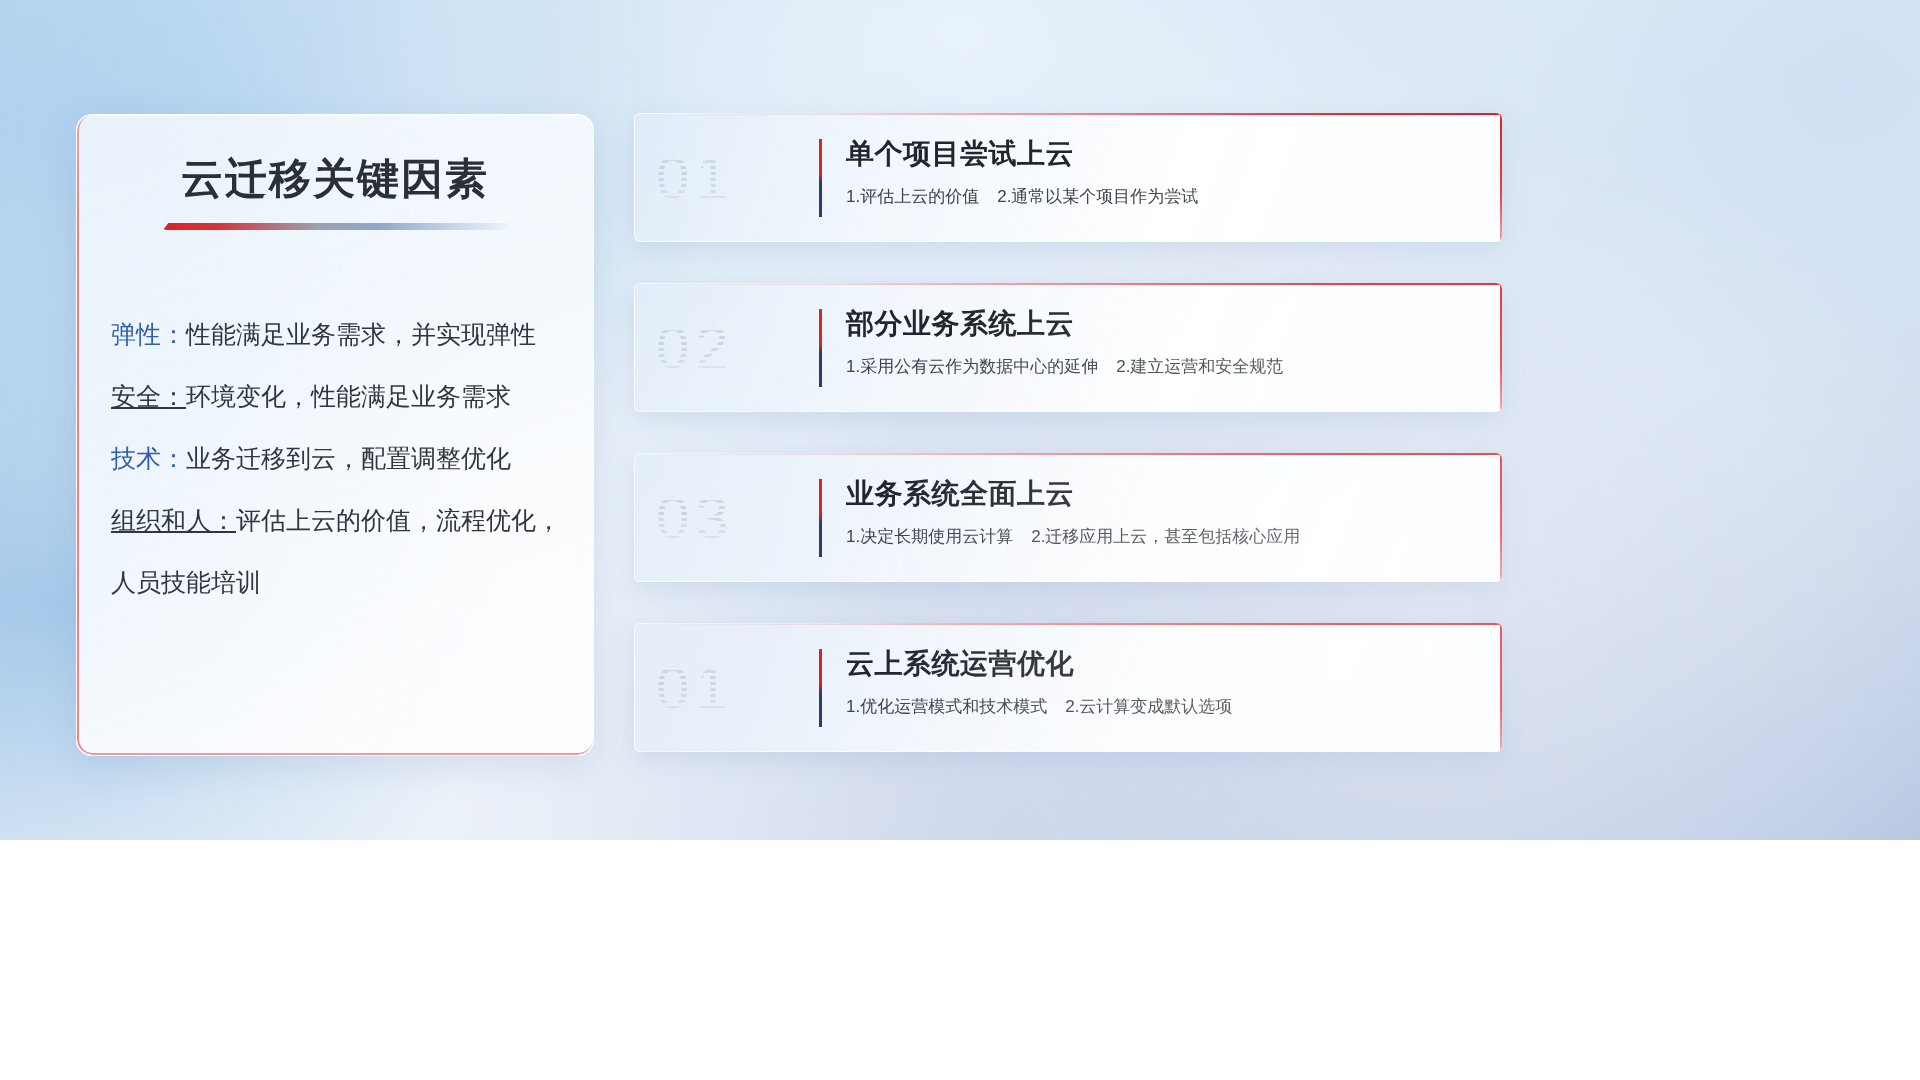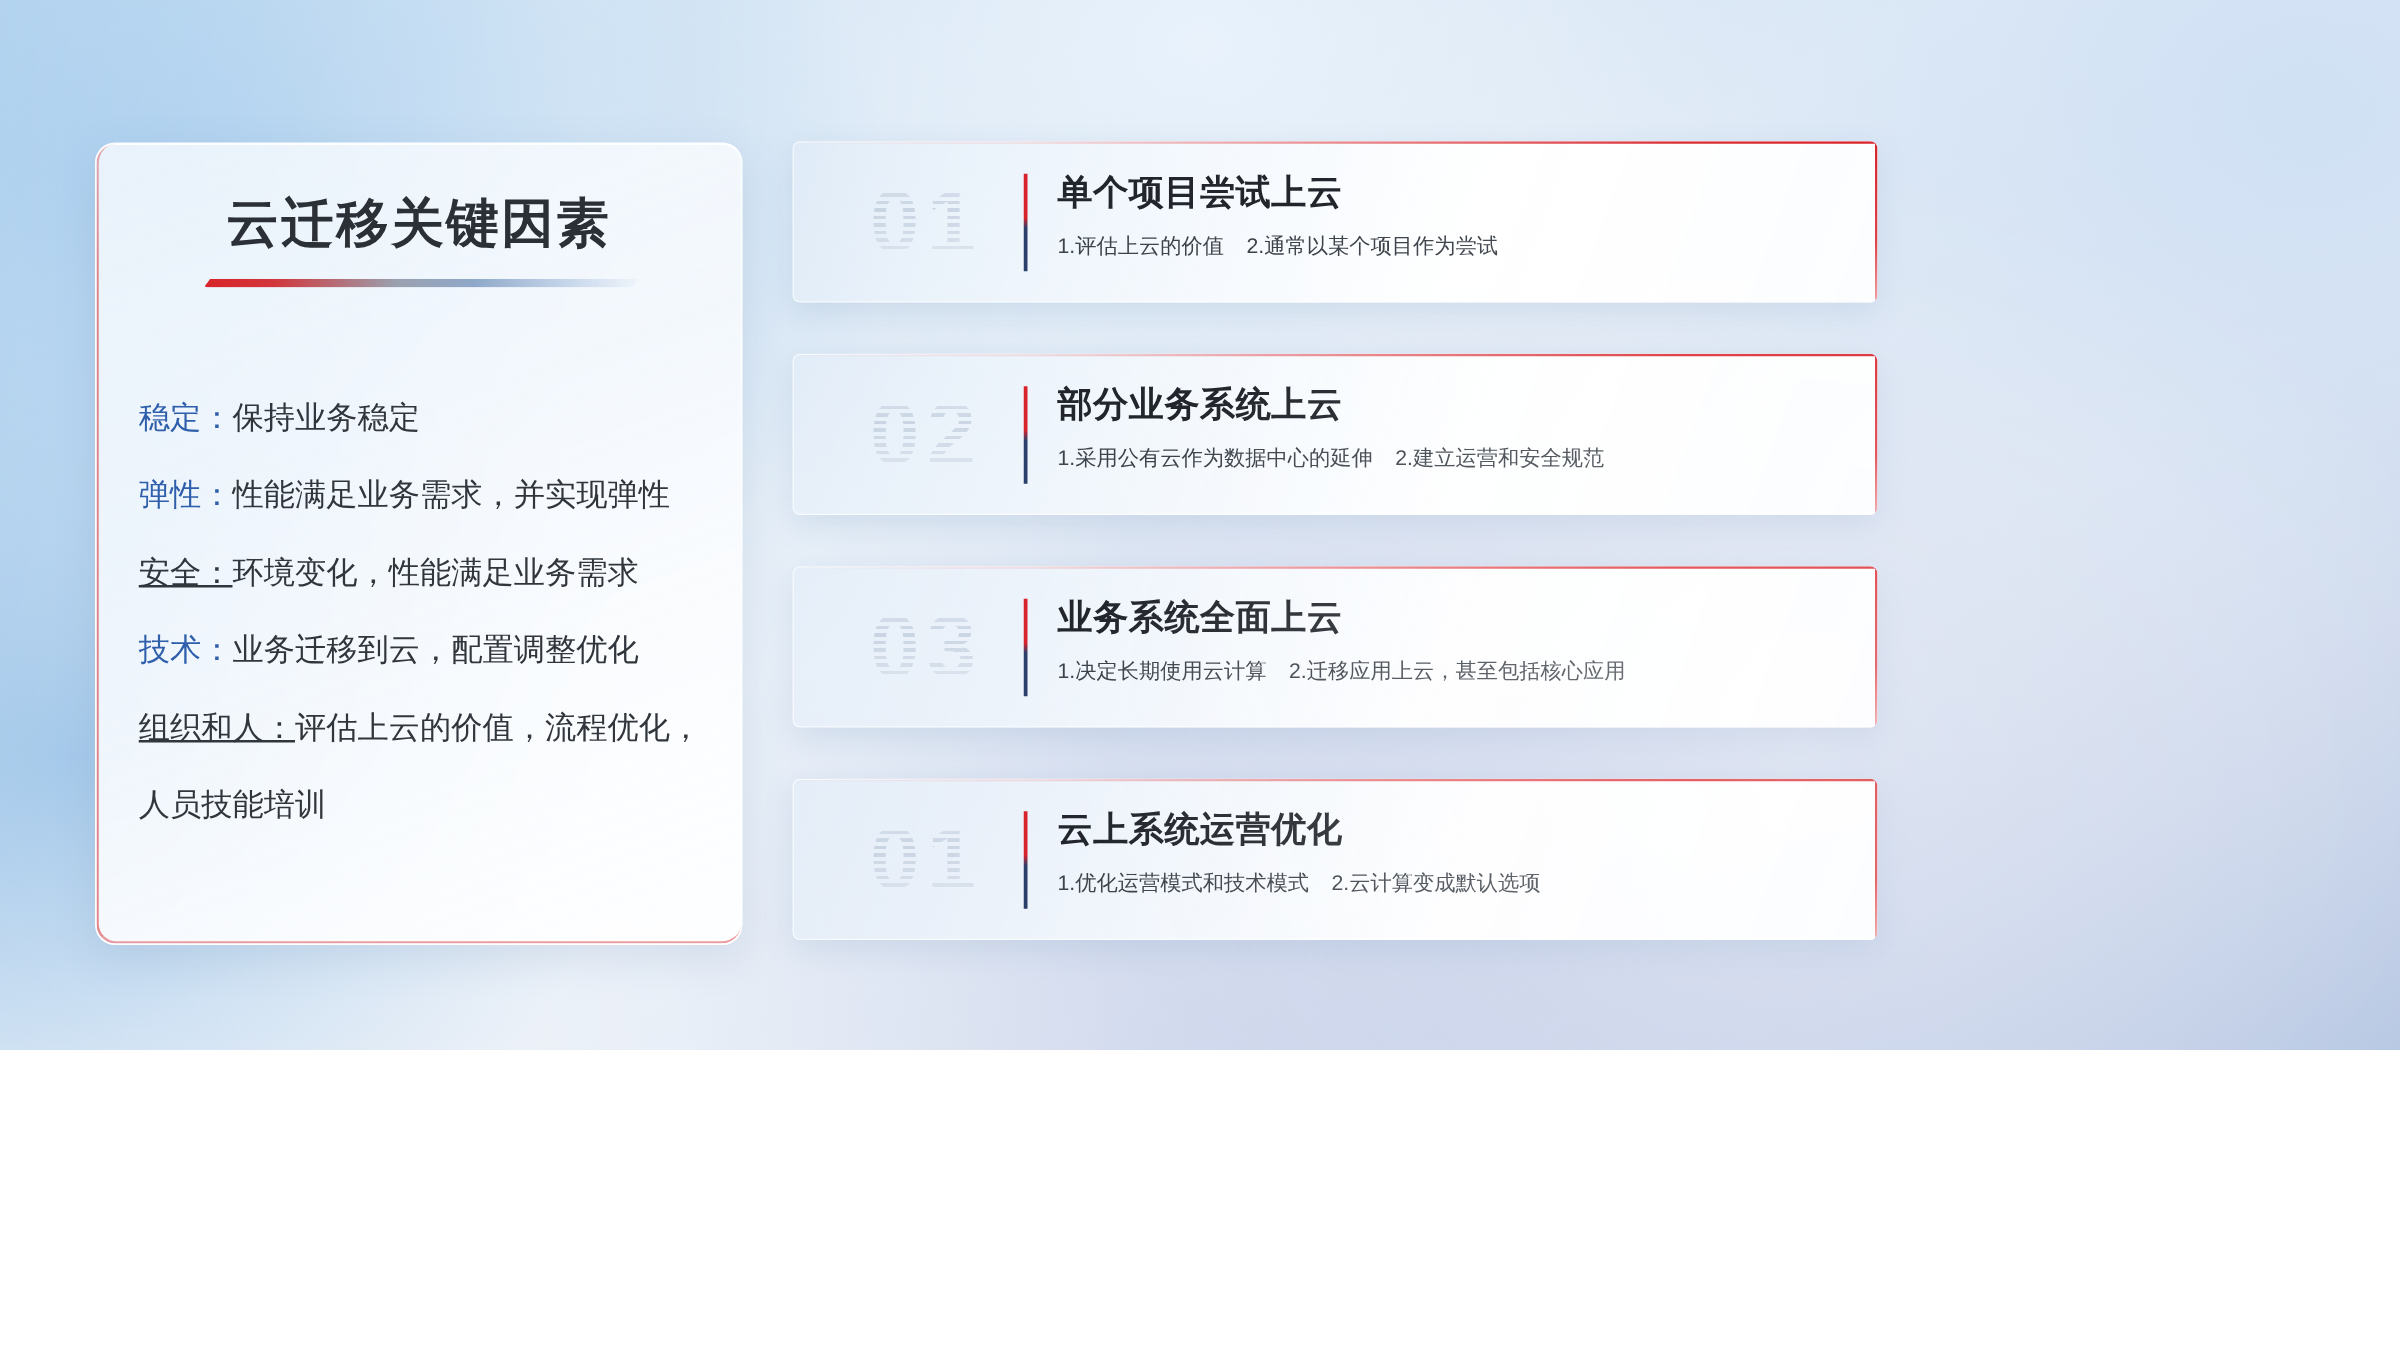--- a/index.html
+++ b/index.html
@@ -143,31 +143,30 @@
     height: 100%;
     background: linear-gradient(180deg, #d8232a 0%, rgba(216,35,42,0.9) 62%, rgba(216,35,42,0.45) 100%);
   }
 
   
   .ghost-number {
     position: absolute;
     left: 22px;
     top: 50%;
     transform: translateY(-50%);
-    font-size: 71px;
-    font-weight: bold;
+    font-size: 60px;
+    font-weight: normal;
     letter-spacing: 6px;
     line-height: 1;
     color: #8f9fb4;
     opacity: 0.42;
     -webkit-mask-image: repeating-linear-gradient(180deg, #000 0px, #000 3px, transparent 3px, transparent 6px);
             mask-image: repeating-linear-gradient(180deg, #000 0px, #000 3px, transparent 3px, transparent 6px);
     user-select: none;
     pointer-events: none;
-    margin-left: 40px;
   }
   .ghost-number .gn-inner {
     background: linear-gradient(180deg, #c9d2de 0%, #9eaec4 35%, #b6c2d2 70%, #dbe2ec 100%);
     -webkit-background-clip: text;
             background-clip: text;
     color: transparent;
     display: inline-block;
   }
 
   
@@ -209,23 +208,20 @@
 
   <section class="left-panel">
     <div class="edge-accent"></div>
 
     <h1 class="panel-title">云迁移关键因素</h1>
 
     <div class="title-rule"></div>
 
     <div class="factor-list">
 
-      <div class="factor-row">
-        <span class="factor-key blue">稳定：</span><span class="factor-val">保持业务稳定</span>
-      </div>
 
       <div class="factor-row">
         <span class="factor-key blue">弹性：</span><span class="factor-val">性能满足业务需求，并实现弹性</span>
       </div>
 
       <div class="factor-row">
         <span class="factor-key dark">安全：</span><span class="factor-val">环境变化，性能满足业务需求</span>
       </div>
 
       <div class="factor-row">

